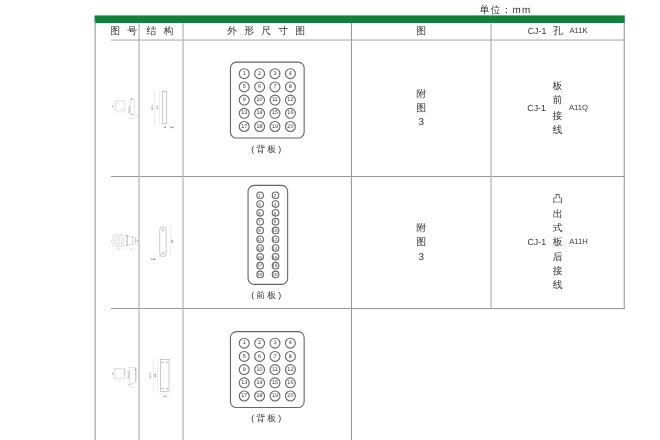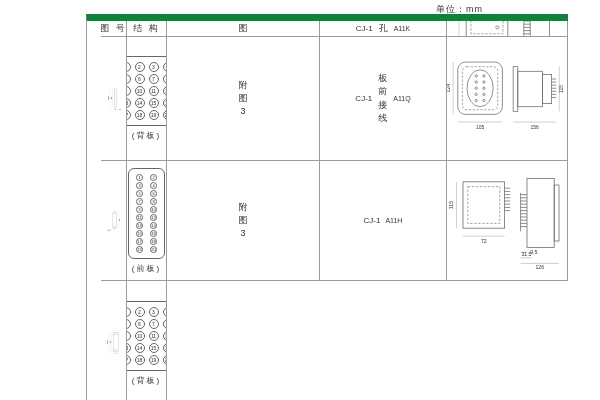--- a/index.html
+++ b/index.html
@@ -37,20 +37,21 @@
 <body>
 
 <div class="page">
 
   <div class="unit">单位：mm</div>
 
   <div class="table">
 
     <div class="cell hcell">图 号</div>
     <div class="cell hcell">结 构</div>
+    <div class="cell hcell">外 形 尺 寸 图</div>
 
     <div class="cell">
       <div class="vtext">附图3</div>
     </div>
 
     <div class="cell">
       <div class="structure">
         <span class="model">CJ-1</span>
         <span class="vtext">安装开孔尺寸图</span>
         <span class="code">A11K</span>
@@ -208,20 +209,21 @@
       </div>
     </div>
 
     <div class="cell">
       <div class="vtext">附图3</div>
     </div>
 
     <div class="cell">
       <div class="structure">
         <span class="model">CJ-1</span>
+        <span class="vtext">凸出式板后接线</span>
         <span class="code">A11H</span>
       </div>
     </div>
 
     <div class="cell">
       <svg width="150" height="122" viewBox="0 0 150 122">
         <rect class="draw" x="20" y="12" width="52" height="58"></rect>
         <rect class="draw dash" x="26" y="18" width="40" height="46"></rect>
         <path class="draw" d="M72 20h7M72 24h7M72 28h7M72 32h7M72 36h7M72 40h7M72 44h7M72 48h7"></path>
         <line class="dim" x1="12" y1="12" x2="12" y2="70"></line>

